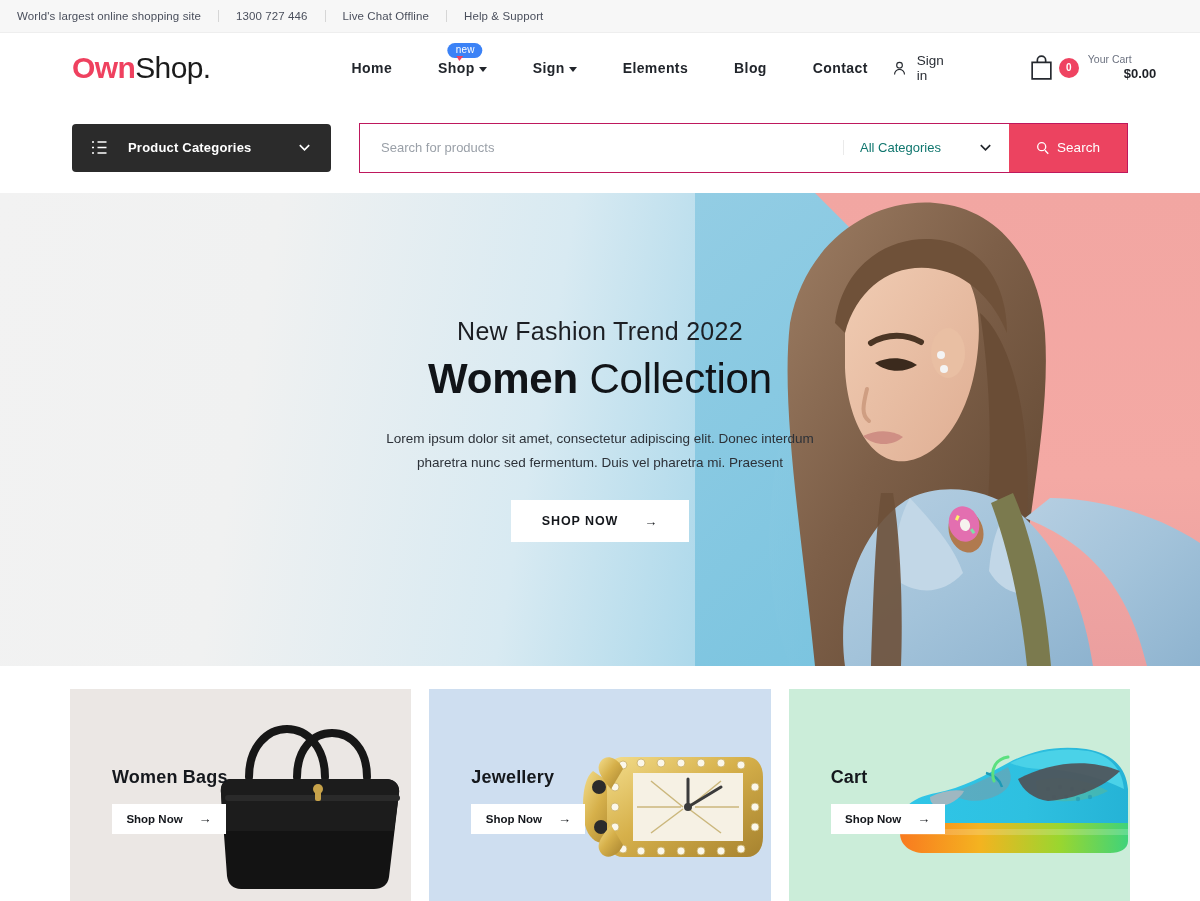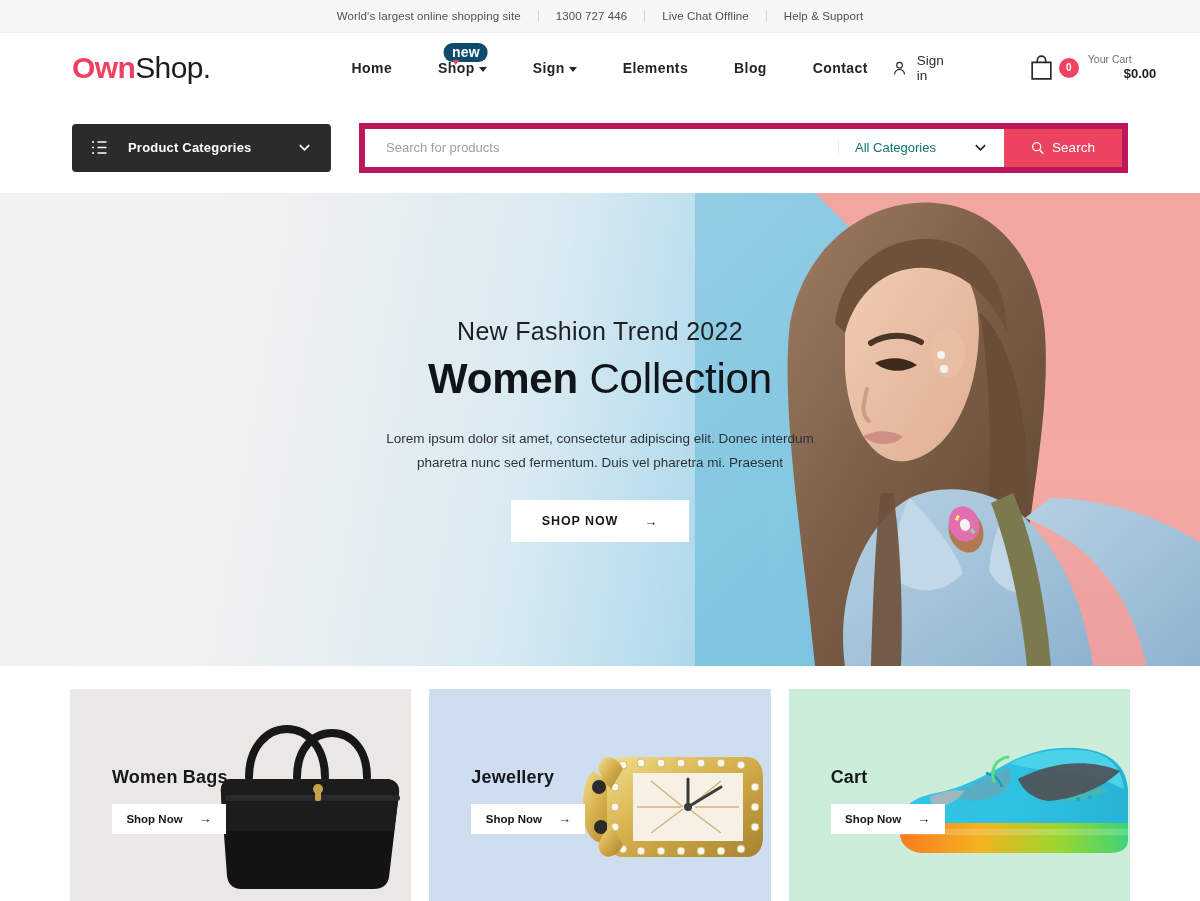--- a/index.html
+++ b/index.html
@@ -8,21 +8,21 @@
     font-family: "Liberation Sans", sans-serif;
     background: #ffffff;
     overflow: hidden;
   }
 
   
   .topbar {
     height: 33px;
     background: #f7f7f7;
     border-bottom: 1px solid #eeeeee;
-    display: flex; align-items: center; justify-content: center;
+    display: flex; align-items: center; justify-content: flex-start;
   }
   .topbar-inner { display: flex; align-items: center; gap: 0; }
   .topbar-item {
     font-size: 11.5px; color: #4a4f5c; letter-spacing: .1px;
     padding: 0 17px; white-space: nowrap;
   }
   .topbar-sep { width: 1px; height: 12px; background: #d6d6d6; }
 
   
   .header {
@@ -41,22 +41,22 @@
     letter-spacing: .4px; padding: 0 23px; cursor: pointer;
     display: flex; align-items: center; gap: 4px;
   }
   .caret {
     width: 0; height: 0; display: inline-block;
     border-left: 4px solid transparent; border-right: 4px solid transparent;
     border-top: 5px solid #21252b; margin-top: 3px;
   }
   .new-badge {
     position: absolute; top: -17px; left: 50%; transform: translateX(-42%);
-    background: #0c4a6e; color: #fff;
-    font-size: 14px; font-weight: 700; letter-spacing: .2px;
+    background: #3b82f6; color: #fff;
+    font-size: 10px; font-weight: 400; letter-spacing: .2px;
     padding: 2.5px 8px; border-radius: 9px; line-height: 1;
   }
   .new-badge:after {
     content: ""; position: absolute; bottom: -3px; left: 9px;
     width: 0; height: 0;
     border-left: 3px solid transparent; border-right: 4px solid transparent;
     border-top: 5px solid #ef4361;
   }
 
   .header-right {
@@ -90,21 +90,21 @@
     display: flex; align-items: center;
     padding: 0 19px; cursor: pointer;
   }
   .cat-btn-label {
     font-size: 13px; font-weight: 700; letter-spacing: .2px; margin-left: 20px;
   }
   .cat-chev { margin-left: auto; }
 
   .search-wrap {
     flex: 1; height: 50px;
-    border: 6px solid #be185d; background: #fff;
+    border: 1px solid #be185d; background: #fff;
     display: flex; align-items: stretch;
   }
   .search-input {
     flex: 1; border: 0; outline: none; background: transparent;
     padding: 0 21px; font-size: 13px; color: #3a3f47;
     font-family: "Liberation Sans", sans-serif;
   }
   .search-input::placeholder { color: #9aa0a8; }
   .cat-select {
     width: 166px; border: 0; border-left: 1px solid #eaeaea;

